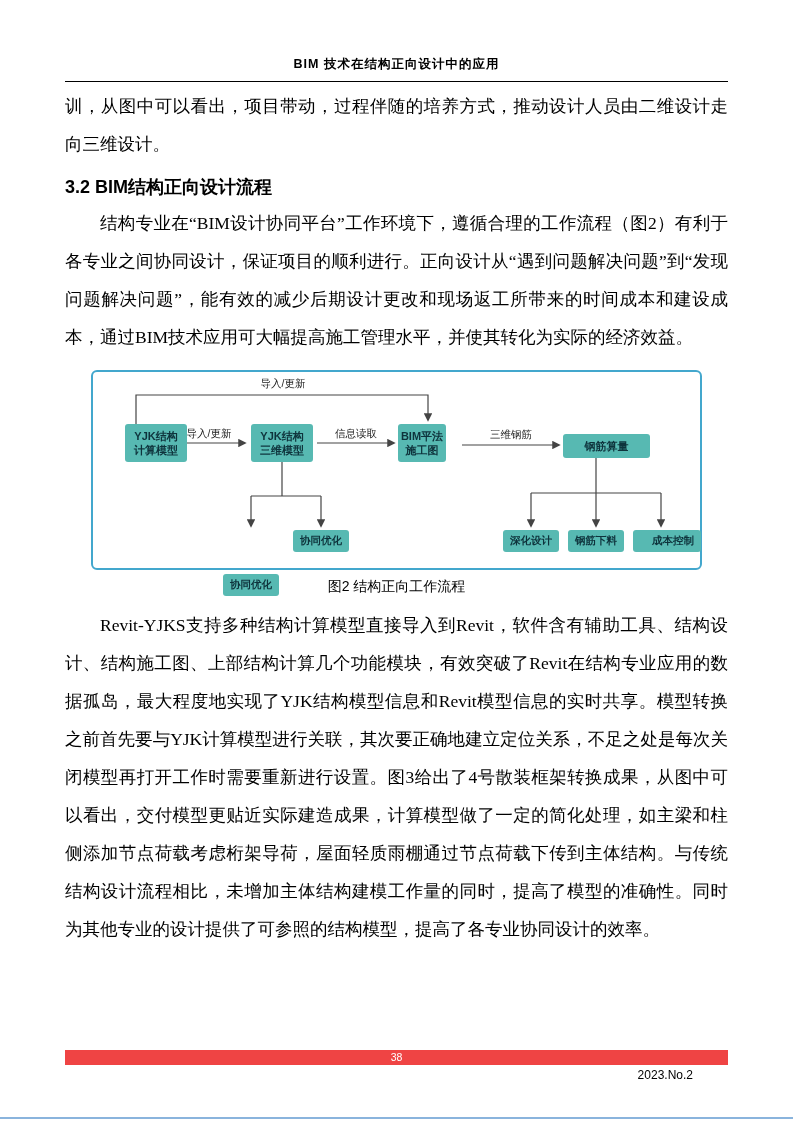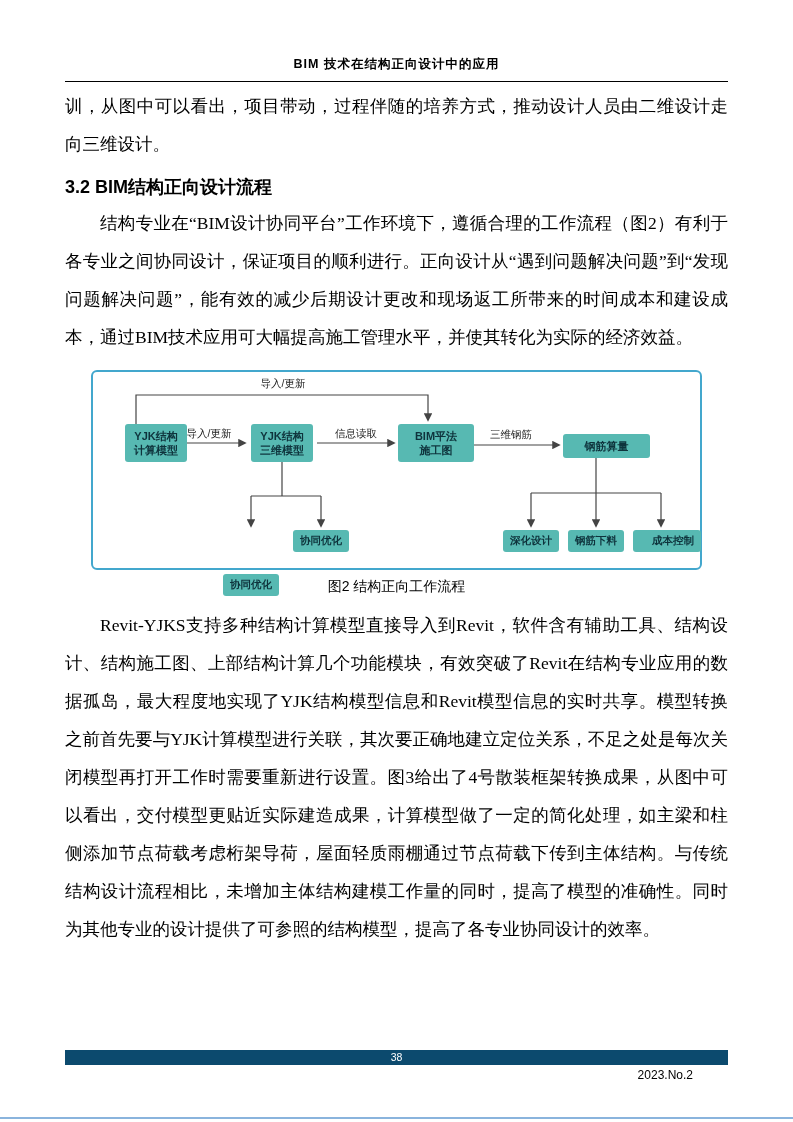--- a/index.html
+++ b/index.html
@@ -18,21 +18,21 @@
         font-weight:bold;display:flex;align-items:center;justify-content:center;text-align:center;
         border-radius:3px;white-space:pre-line;}
   .node.big{width:62px;height:38px;font-size:11px;line-height:1.3;}
   .node.mid{width:87px;height:24px;font-size:11px;}
   .node.small{width:56px;height:22px;font-size:10.5px;}
   .edge-label{position:absolute;font-family:"Liberation Sans",sans-serif;font-size:10.5px;color:#222;
         text-align:center;}
   svg.arrows{position:absolute;left:0;top:0;width:100%;height:100%;}
   .caption{text-align:center;font-family:"Liberation Sans",sans-serif;font-size:14px;font-weight:normal;
         margin:8px 0 10px;}
-  .footer-bar{position:absolute;left:65px;right:65px;top:1050px;height:15px;background:#0c4a6e;color:#fff;
+  .footer-bar{position:absolute;left:65px;right:65px;top:1050px;height:15px;background:#ef4444;color:#fff;
         text-align:center;font-family:"Liberation Sans",sans-serif;font-size:10.5px;line-height:15px;}
   .footer-issue{position:absolute;top:1068px;right:100px;font-family:"Liberation Sans",sans-serif;font-size:12px;}
   .bottom-rule{position:absolute;left:0;right:0;bottom:3px;height:2px;background:#8ab4dd;}
 </style>
 </head>
 <body>
 
 <div class="page">
   <div class="content">
 
@@ -70,21 +70,21 @@
 
       <div class="edge-label" style="left:150px;top:5px;width:80px;">导入/更新</div>
       <div class="edge-label" style="left:82px;top:55px;width:68px;">导入/更新</div>
       <div class="edge-label" style="left:229px;top:55px;width:68px;">信息读取</div>
       <div class="edge-label" style="left:384px;top:56px;width:68px;">三维钢筋</div>
 
       <div class="node big" style="left:12px;top:52px;margin-left:20px;">YJK结构
 计算模型</div>
       <div class="node big" style="left:158px;top:52px;">YJK结构
 三维模型</div>
-      <div class="node big" style="left:305px;top:52px;width:76px;">BIM平法
+      <div class="node big" style="left:305px;top:52px;width:48px;">BIM平法
 施工图</div>
       <div class="node mid" style="left:470px;top:62px;">钢筋算量</div>
 
       <div class="node small" style="left:130px;top:158px;margin-top:44px;">协同优化</div>
       <div class="node small" style="left:200px;top:158px;">协同优化</div>
       <div class="node small" style="left:410px;top:158px;">深化设计</div>
       <div class="node small" style="left:475px;top:158px;">钢筋下料</div>
       <div class="node small" style="left:540px;top:158px;padding-left:12px;">成本控制</div>
     </div>
 

